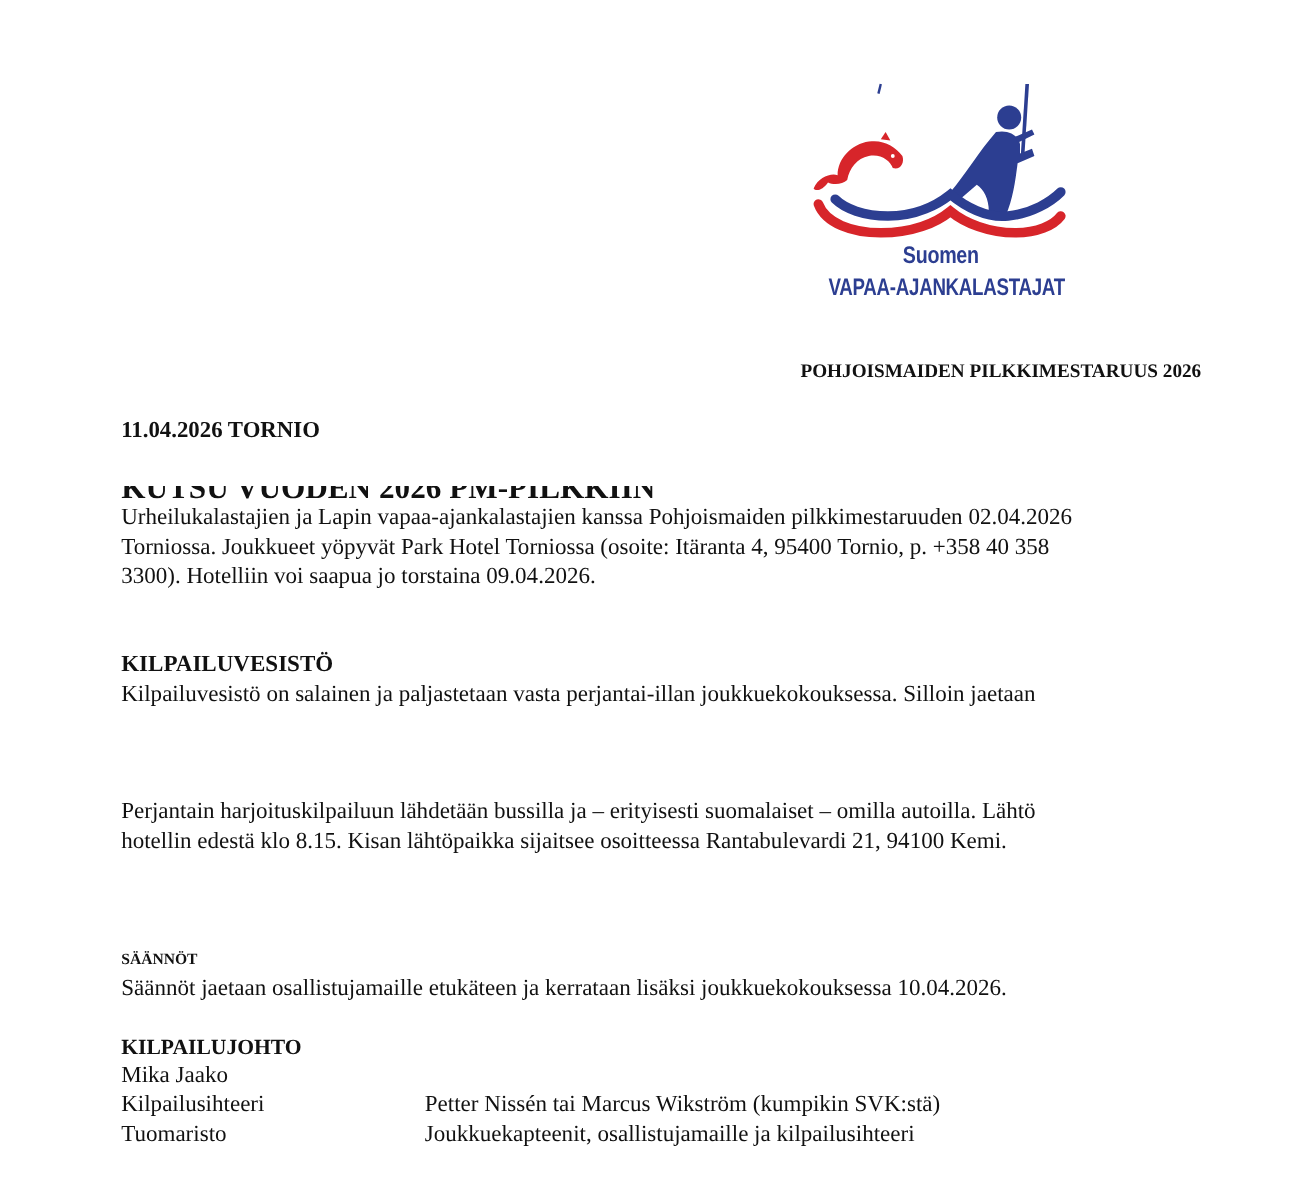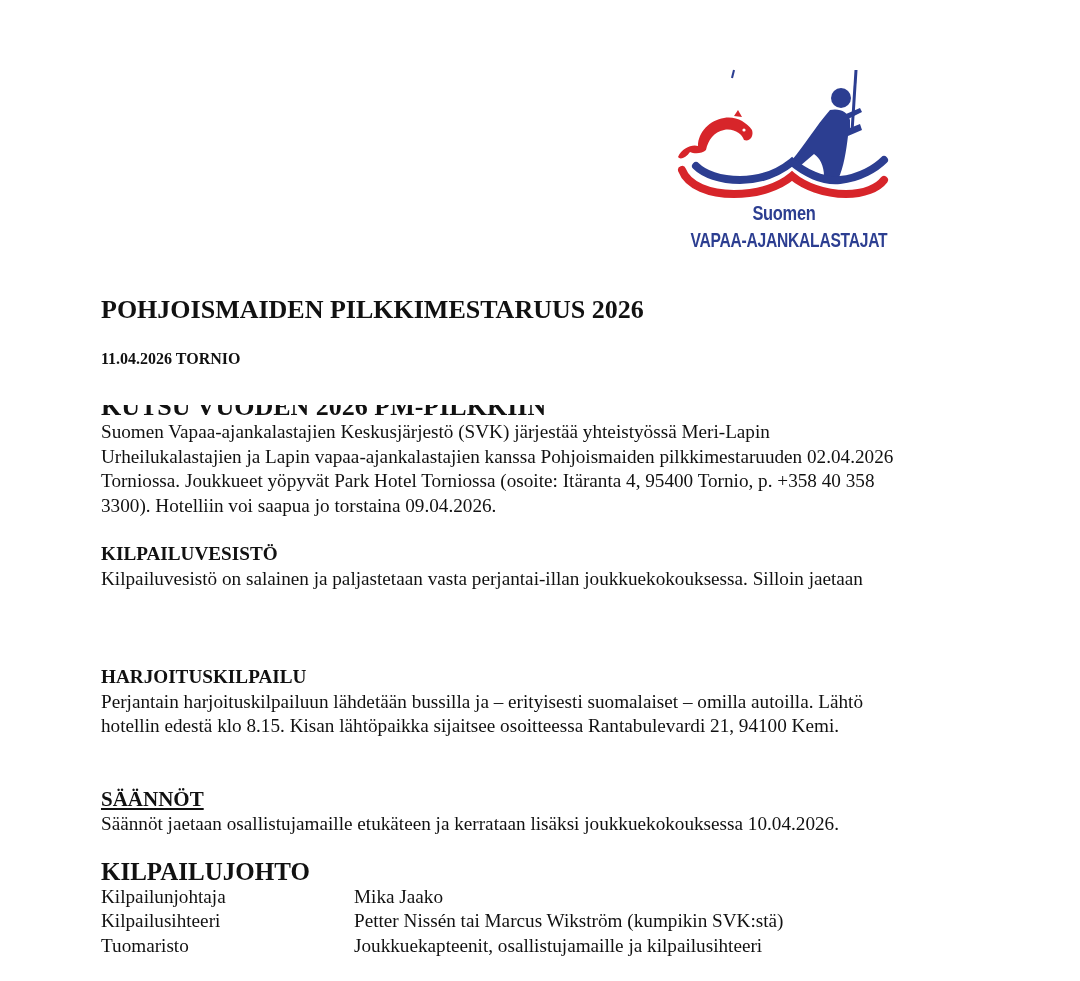--- a/index.html
+++ b/index.html
@@ -56,23 +56,24 @@
   .content {
     position: absolute;
     left: 101px;
     top: 298px;
     width: 900px;
     font-size: 19.2px;
     line-height: 24.5px;
   }
   .h-title {
     font-weight: bold;
-    font-size: 26px;
+    font-size: 16px;
     margin: 0;
     height: 24px;
+    text-align: right;
   }
   .h-date {
     font-weight: bold;
     margin: 0;
     position: absolute;
     top: 49px;
   }
   .h-clipped-wrap {
     position: absolute;
     top: 107px;
@@ -135,53 +136,50 @@
       <path d="M32 104 C40 112, 56 118, 76 118 C100 118, 118 108, 128 100 C140 110, 158 120, 176 118 C196 116, 212 106, 220 98" stroke="#2c3e91" stroke-width="8" fill="none" stroke-linecap="round"></path>
 
       <path d="M18 108 C24 124, 46 132, 70 132 C96 132, 116 124, 128 114 C140 124, 160 132, 182 132 C200 132, 214 126, 220 118" stroke="#d7252a" stroke-width="8" fill="none" stroke-linecap="round"></path>
     </svg>
     <div class="logo-text-1">Suomen</div>
     <div class="logo-text-2">VAPAA-AJANKALASTAJAT</div>
   </div>
 
   <div class="content">
     <h1 class="h-title">POHJOISMAIDEN PILKKIMESTARUUS 2026</h1>
-    <h2 class="h-date" style="font-size:16px;">11.04.2026 TORNIO</h2>
+    <h2 class="h-date" style="font-size:19px;">11.04.2026 TORNIO</h2>
 
     <div class="h-clipped-wrap">
       <h2 class="h-clipped" style="font-size:26px;">KUTSU VUODEN 2026 PM-PILKKIIN</h2>
     </div>
 
     <div class="section sec-intro para">
-      <p>Suomen Vapaa-ajankalastajien Keskusjärjestö (SVK) järjestää yhteistyössä Meri-Lapin</p>
       <p>Urheilukalastajien ja Lapin vapaa-ajankalastajien kanssa Pohjoismaiden pilkkimestaruuden 02.04.2026</p>
       <p>Torniossa. Joukkueet yöpyvät Park Hotel Torniossa (osoite: Itäranta 4, 95400 Tornio, p. +358 40 358</p>
       <p>3300). Hotelliin voi saapua jo torstaina 09.04.2026.</p>
     </div>
 
     <div class="section sec-vesisto para">
       <h3 class="section-title" style="font-size:19.2px;">KILPAILUVESISTÖ</h3>
       <p>Kilpailuvesistö on salainen ja paljastetaan vasta perjantai-illan joukkuekokouksessa. Silloin jaetaan</p>
     </div>
 
     <div class="section sec-harjoitus para">
-      <h3 class="section-title" style="font-size:19.2px;">HARJOITUSKILPAILU</h3>
       <p>Perjantain harjoituskilpailuun lähdetään bussilla ja – erityisesti suomalaiset – omilla autoilla. Lähtö</p>
       <p>hotellin edestä klo 8.15. Kisan lähtöpaikka sijaitsee osoitteessa Rantabulevardi 21, 94100 Kemi.</p>
     </div>
 
     <div class="section sec-saannot para">
-      <h3 class="section-title" style="font-size:21px;text-decoration:underline;">SÄÄNNÖT</h3>
+      <h3 class="section-title" style="font-size:13px;">SÄÄNNÖT</h3>
       <p>Säännöt jaetaan osallistujamaille etukäteen ja kerrataan lisäksi joukkuekokouksessa 10.04.2026.</p>
     </div>
 
     <div class="section sec-johto para">
-      <h3 class="section-title" style="font-size:25px;">KILPAILUJOHTO</h3>
+      <h3 class="section-title" style="font-size:18px;">KILPAILUJOHTO</h3>
       <div class="table-row">
-        <span class="label">Kilpailunjohtaja</span>
         <span>Mika Jaako</span>
       </div>
       <div class="table-row">
         <span class="label">Kilpailusihteeri</span>
         <span>Petter Nissén tai Marcus Wikström (kumpikin SVK:stä)</span>
       </div>
       <div class="table-row">
         <span class="label">Tuomaristo</span>
         <span>Joukkuekapteenit, osallistujamaille ja kilpailusihteeri</span>
       </div>

